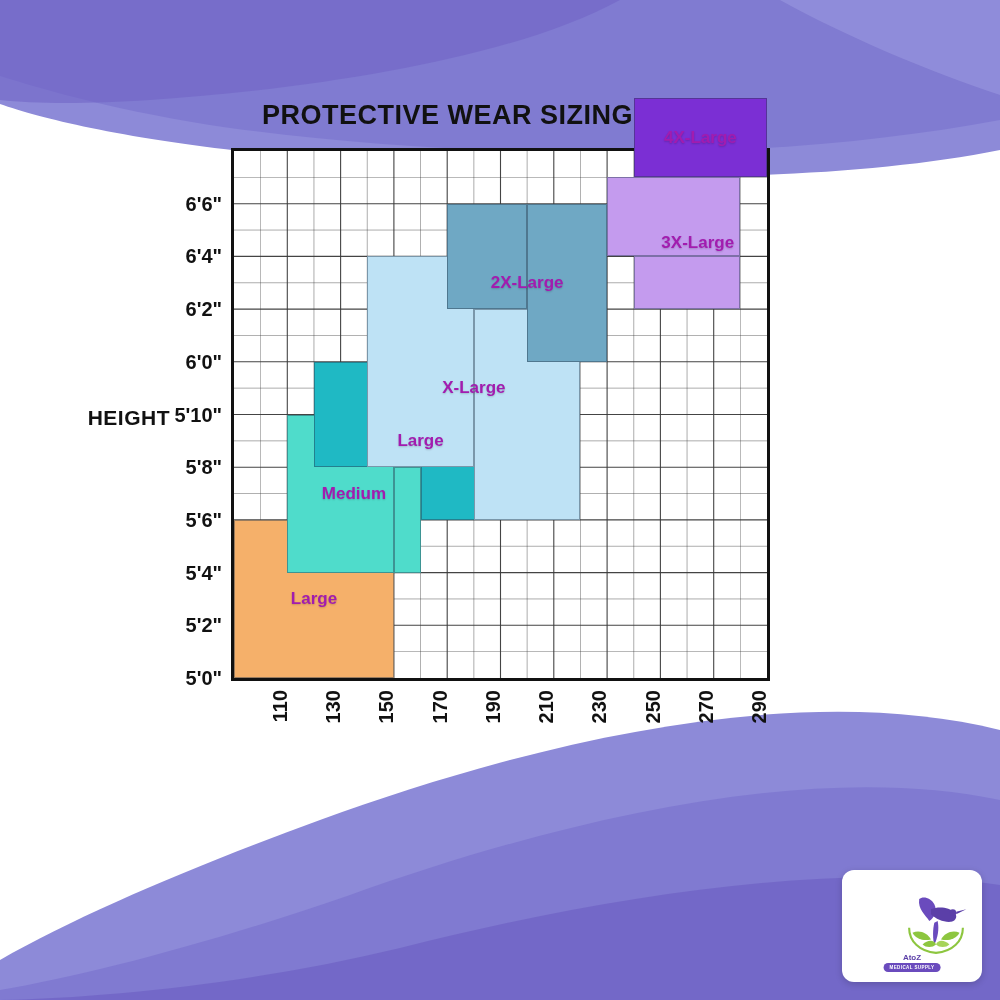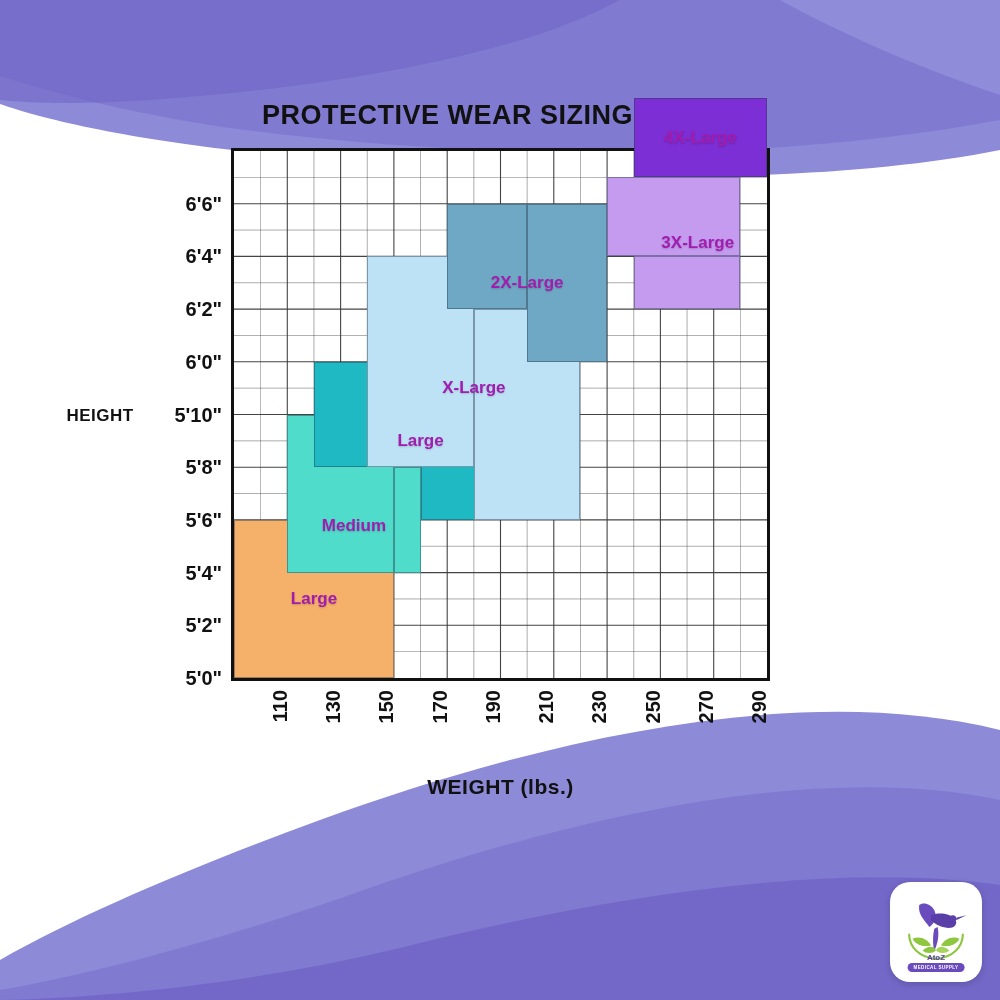--- a/index.html
+++ b/index.html
@@ -76,45 +76,45 @@
     color: #111111;
     transform-origin: left top;
     transform: rotate(-90deg) translateX(-100%);
     white-space: nowrap;
   }
 
   #height-axis-title {
     position: absolute;
     left: 30px; top: 406px;
     width: 140px;
-    text-align: center;
-    font-size: 17px;
+    text-align: right;
+    font-size: 21px;
     font-weight: bold;
     letter-spacing: .5px;
     color: #111111;
   }
   #weight-axis-title {
     position: absolute;
     left: 231px; top: 775px;
     width: 539px;
     text-align: center;
     font-size: 21px;
     font-weight: bold;
     letter-spacing: .5px;
     color: #111111;
   }
 
   #logo {
     position: absolute;
     right: 18px; bottom: 18px;
-    width: 92px; height: 100px;
-    background: #ffffff;
-    border-radius: 20px;
+    width: 92px; height: 112px;
+    background: #ffffff;
+    border-radius: 12px;
     box-shadow: 0 2px 7px rgba(0,0,0,.18);
-    display: flex; align-items: center; justify-content: center;
+    display: flex; align-items: center; justify-content: center; padding-left: 48px;
   }
   #logo-text {
     position: absolute; bottom: 20px; left: 0; width: 100%;
     text-align: center; font-size: 8px; font-weight: bold; color: #5b3fa8;
   }
   #logo-badge {
     position: absolute; bottom: 10px; left: 50%;
     transform: translateX(-50%);
     background: #6a4bbd; color: #fff;
     font-size: 4.5px; font-weight: bold; letter-spacing: .4px;
@@ -135,42 +135,41 @@
 
   <svg id="deco-bottom" class="deco" viewBox="0 0 1000 330" preserveAspectRatio="none">
     <path d="M0,330 L1000,330 L1000,60 C800,10 540,70 320,150 C200,194 80,244 0,290 Z" fill="#8D8AD8"></path>
     <path d="M0,330 L1000,330 L1000,130 C810,90 560,150 350,225 C220,270 90,305 0,320 Z" fill="#7E78D0" opacity="0.9"></path>
     <path d="M0,330 L1000,330 L1000,215 C820,190 590,230 400,278 C260,312 110,328 0,330 Z" fill="#6F63C4" opacity="0.75"></path>
   </svg>
 
   <div id="chart-title">PROTECTIVE WEAR SIZING CHART</div>
 
   <div id="height-axis-title">HEIGHT</div>
-  <div id="weight-axis-title">WEIGHT (lbs.)</div>
 
   <div id="y-axis-labels">
       <div class="ylabel" style="top: 530px;">5'0"</div>
       <div class="ylabel" style="top: 477.3px;">5'2"</div>
       <div class="ylabel" style="top: 424.6px;">5'4"</div>
       <div class="ylabel" style="top: 371.9px;">5'6"</div>
       <div class="ylabel" style="top: 319.2px;">5'8"</div>
       <div class="ylabel" style="top: 266.5px;">5'10"</div>
       <div class="ylabel" style="top: 213.8px;">6'0"</div>
       <div class="ylabel" style="top: 161.1px;">6'2"</div>
       <div class="ylabel" style="top: 108.4px;">6'4"</div>
       <div class="ylabel" style="top: 55.7px;">6'6"</div>
     </div>
 
   <div id="plot-area">
     <div id="regions">
         <div class="region" style="left: 0px; top: 368.9px; width: 159.9px; height: 158.1px; background: rgb(245, 176, 106); z-index: 10;"></div>
         <div class="region-label" style="left: 79.95px; top: 447.95px; z-index: 60;">Large</div>
         <div class="region" style="left: 53.3px; top: 263.5px; width: 106.6px; height: 158.1px; background: rgb(79, 220, 203); z-index: 11;"></div>
         <div class="region" style="left: 159.9px; top: 316.2px; width: 26.65px; height: 105.4px; background: rgb(79, 220, 203); z-index: 11;"></div>
-        <div class="region-label" style="left: 119.925px; top: 342.55px; z-index: 60; margin-top: 32px;">Medium</div>
+        <div class="region-label" style="left: 119.925px; top: 342.55px; z-index: 60;">Medium</div>
         <div class="region" style="left: 79.95px; top: 210.8px; width: 106.6px; height: 105.4px; background: rgb(31, 185, 196); z-index: 12;"></div>
         <div class="region" style="left: 186.55px; top: 210.8px; width: 106.6px; height: 158.1px; background: rgb(31, 185, 196); z-index: 12;"></div>
         <div class="region-label" style="left: 186.55px; top: 289.85px; z-index: 60;">Large</div>
         <div class="region" style="left: 133.25px; top: 105.4px; width: 106.6px; height: 210.8px; background: rgb(190, 226, 245); z-index: 13;"></div>
         <div class="region" style="left: 239.85px; top: 158.1px; width: 106.6px; height: 210.8px; background: rgb(190, 226, 245); z-index: 13;"></div>
         <div class="region-label" style="left: 239.85px; top: 237.15px; z-index: 60;">X-Large</div>
         <div class="region" style="left: 213.2px; top: 52.7px; width: 79.95px; height: 105.4px; background: rgb(111, 168, 196); z-index: 14;"></div>
         <div class="region" style="left: 293.15px; top: 52.7px; width: 79.95px; height: 158.1px; background: rgb(111, 168, 196); z-index: 14;"></div>
         <div class="region-label" style="left: 293.15px; top: 131.75px; z-index: 60; text-align: right;">2X-Large</div>
         <div class="region" style="left: 373.1px; top: 26.35px; width: 133.25px; height: 79.05px; background: rgb(196, 155, 238); z-index: 15;"></div>

